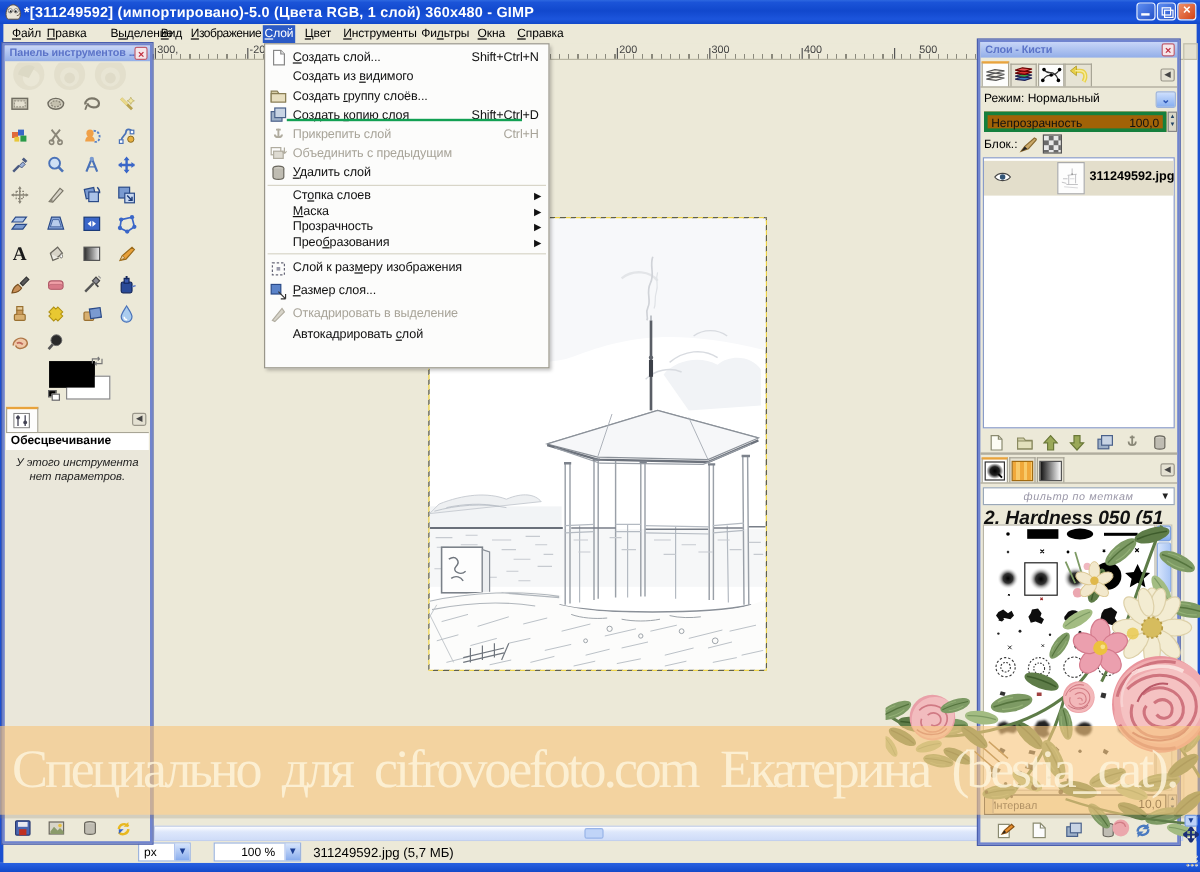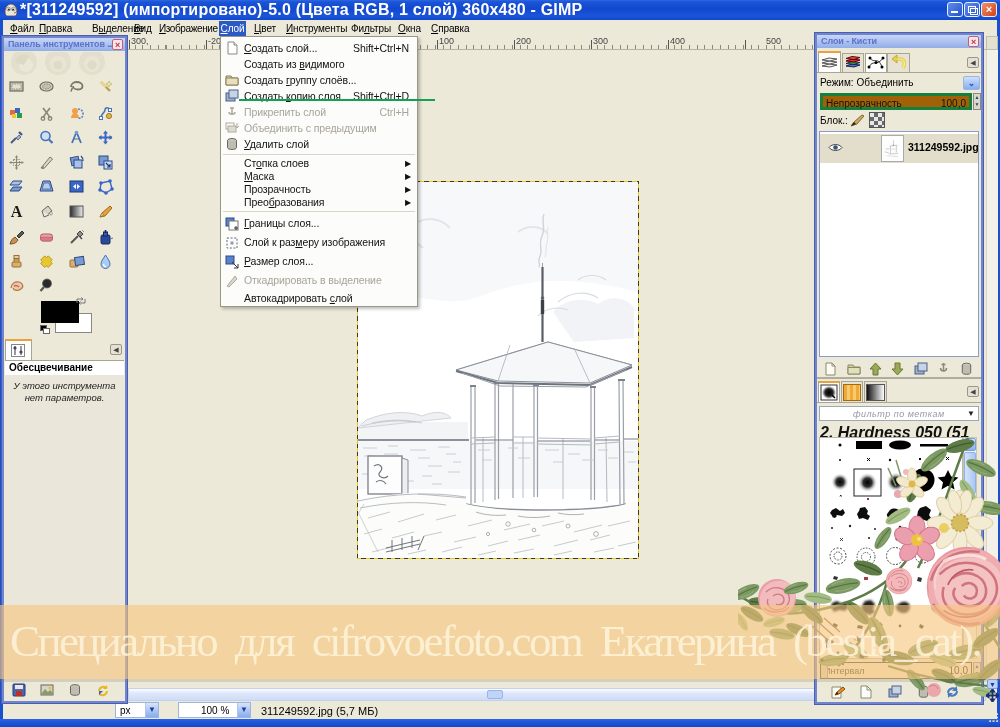--- a/index.html
+++ b/index.html
@@ -3,21 +3,21 @@
 <meta charset="utf-8">
 <style>
   * { margin:0; padding:0; box-sizing:border-box; }
   html,body { width:1000px; height:727px; overflow:hidden; }
   body { font-family:"Liberation Sans", sans-serif; background:#ece9d8; position:relative; }
   .abs { position:absolute; }
 
   
   #titlebar { left:0; top:0; width:1000px; height:20px;
     background:linear-gradient(to bottom,#2d68e0 0%,#1b54d8 10%,#1148cd 45%,#1c55dc 80%,#1148c8 100%);
-    color:#fff; font-weight:bold; font-size:16px; line-height:20px; }
+    color:#fff; font-weight:bold; font-size:12px; line-height:20px; }
   #titletext { left:20px; top:0; white-space:nowrap; letter-spacing:0.2px; }
   .winbtn { top:2px; width:16px; height:15px; border-radius:3px; border:1px solid #e8f0ff; }
   #btn-min  { left:947px; background:linear-gradient(135deg,#5e8ef2,#2552c8); }
   #btn-max  { left:964px; background:linear-gradient(135deg,#5e8ef2,#2552c8); }
   #btn-close{ left:981px; background:linear-gradient(135deg,#f0926c,#d24215); }
   #brd-left  { left:0; top:20px; width:3px; height:699px; background:#1a4fd0; }
   #brd-right { left:997px; top:20px; width:3px; height:699px; background:#1a4fd0; }
   #brd-bot   { left:0; top:719px; width:1000px; height:8px;
     background:linear-gradient(to bottom,#2a62e2,#1148c8); }
 
@@ -47,21 +47,21 @@
   #hthumb { left:487px; top:690px; width:16px; height:9px; background:#c0d4f8; border:1px solid #98b4e8; border-radius:2px;}
 
   
   #statusbar { left:3px; top:701px; width:994px; height:18px; background:#ece9d8; font-size:11px; }
   .combo { position:absolute; background:#fff; border:1px solid #9db4dd; height:16px; font-size:10px; }
   .combo .arr { position:absolute; right:0; top:0; width:13px; height:14px;
      background:linear-gradient(to bottom,#d7e5fc,#88aced); border-left:1px solid #b0c4ee; color:#1c3f94; font-size:8px; text-align:center; line-height:14px;}
   #sb-file { position:absolute; left:258px; top:4px; font-size:11px; color:#000; }
 
   
-  #dropdown { left:220px; top:36px; width:198px; height:271px; background:#fcfcfb;
+  #dropdown { left:220px; top:36px; width:238px; height:271px; background:#fcfcfb;
     border:1px solid #99968a; box-shadow:2px 2px 3px rgba(0,0,0,0.25); font-size:10.5px; letter-spacing:-0.1px; }
   .dd-item { position:relative; height:16px; line-height:16px; color:#111; }
   .dd-item.small { height:13px; line-height:13px; }
   .dd-item.big { height:19px; line-height:19px; }
   .dd-item .txt { position:absolute; left:23px; }
   .dd-item .sc  { position:absolute; right:8px; }
   .dd-item .ic  { position:absolute; left:4px; top:50%; transform:translateY(-50%); width:14px; height:14px; }
   .dd-item .sub { position:absolute; right:6px; font-size:8px; }
   .dd-item.gray { color:#a8a499; }
   .dd-sep { height:5px; position:relative; }
@@ -577,28 +577,20 @@
       <span class="txt">Прозрачность</span>
       <span class="sub">▶</span>
     </div>
   <div class="dd-item small">
       <span class="txt">Прео<u>б</u>разования</span>
       <span class="sub">▶</span>
     </div>
   <div class="dd-sep"></div>
   <div class="dd-item big">
       <svg class="ic" viewBox="0 0 14 14">
-        <rect x="1" y="1" width="8" height="8" fill="#5a82c8" stroke="#2a4a88"></rect>
-        <rect x="4" y="4" width="9" height="9" fill="#fff" stroke="#777"></rect>
-        <path d="M9 11h4M11 9v4" stroke="#333"></path>
-      </svg>
-      <span class="txt"><u>Г</u>раницы слоя...</span>
-    </div>
-  <div class="dd-item big">
-      <svg class="ic" viewBox="0 0 14 14">
         <rect x="2" y="2" width="10" height="10" fill="none" stroke="#667" stroke-dasharray="2 1.6"></rect>
         <rect x="5.5" y="5.5" width="3" height="3" fill="#99a"></rect>
       </svg>
       <span class="txt">Слой к раз<u>м</u>еру изображения</span>
     </div>
   <div class="dd-item big">
       <svg class="ic" viewBox="0 0 14 14">
         <rect x="1" y="1" width="8" height="8" fill="#5a82c8" stroke="#2a4a88"></rect>
         <path d="M7 7l6 6m0 0v-4m0 4H9" stroke="#333" fill="none"></path>
       </svg>
@@ -645,21 +637,21 @@
     </svg>
   <div class="abs" style="left:70px;top:18px;width:23px;height:19px;background:#e6e3d4;border:1px solid #a8a596;border-bottom:none;"></div>
   <svg class="abs" style="left:72px;top:19px;width:19px;height:17px;" viewBox="0 0 19 17">
       <path d="M14 14c3-5 1-9-3-9H7" fill="none" stroke="#e8d04a" stroke-width="3.5"></path>
       <path d="M8 1L3 5l5 4z" fill="#e8d04a" stroke="#b09a20" stroke-width="0.7"></path>
       <path d="M14 14c3-5 1-9-3-9H7" fill="none" stroke="#f6ec9a" stroke-width="1.2"></path>
     </svg>
   <div class="abs" style="left:150px;top:22px;width:12px;height:11px;background:#e4e1d2;border:1px solid #9a978a;border-radius:2px;font-size:7px;text-align:center;line-height:10px;color:#444;">◀</div>
   <div class="abs" style="left:0px;top:37px;width:164px;height:1px;background:#a8a596;"></div>
 
-  <div class="abs" style="left:3px;top:42px;font-size:10px;">Режим: Объединить</div>
+  <div class="abs" style="left:3px;top:42px;font-size:10px;">Режим: Нормальный</div>
   <div class="abs" style="left:146px;top:41px;width:17px;height:14px;background:linear-gradient(to bottom,#cfe0fd,#86aef0);border:1px solid #9db4dd;border-radius:2px;color:#2a53b4;font-size:9px;text-align:center;line-height:13px;font-weight:bold;">⌄</div>
 
   <div class="abs" style="left:3px;top:58px;width:152px;height:17px;background:#a16207;border:3px solid #15803d;text-decoration:underline;">
     <span style="position:absolute;left:3px;top:2px;font-size:10px;color:#111;">Непрозрачность</span>
     <span style="position:absolute;right:3px;top:2px;font-size:10px;color:#111;">100,0</span>
   </div>
   <div class="abs" style="left:156px;top:58px;width:8px;height:17px;background:#dbd8c8;border:1px solid #888;font-size:5px;color:#246;text-align:center;line-height:7px;">▲<br>▼</div>
 
   <div class="abs" style="left:3px;top:80px;font-size:10px;">Блок.:</div>
   <svg class="abs" style="left:32px;top:78px;width:15px;height:15px;" viewBox="0 0 15 15">

